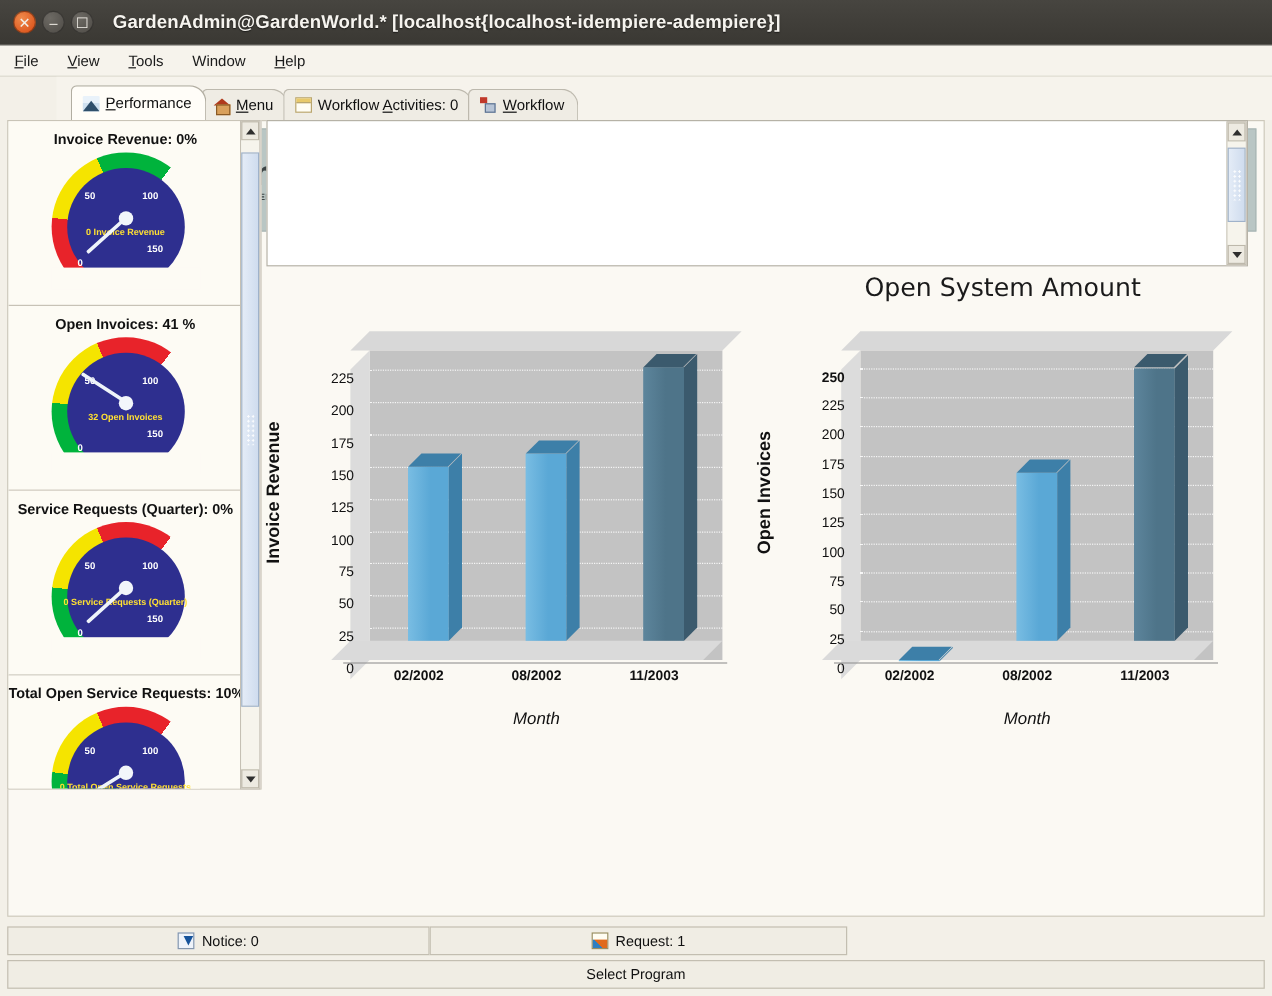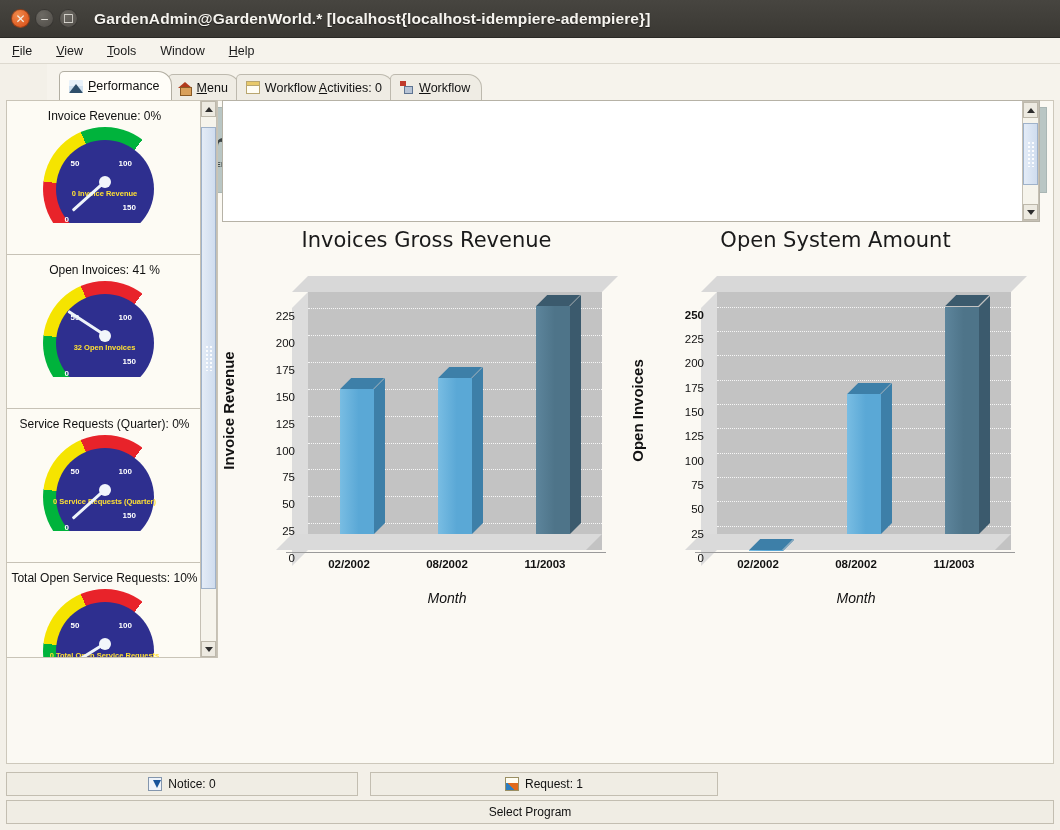--- a/index.html
+++ b/index.html
@@ -174,21 +174,21 @@
   }
   .gaugelist { position:absolute; left:0; top:0; width: 195px; }
   .gauge-card {
     width: 195px; height: 154px;
     border-bottom: 1px solid #c7c2b6;
     background: #fdfbf4;
     position: relative;
     padding-top: 8px;
   }
   .gauge-title {
-    text-align: center; font-size: 12px; font-weight: normal; color: #111;
+    text-align: center; font-size: 12px; font-weight: bold; color: #111;
     white-space: nowrap; overflow: hidden;
   }
   .dial {
     position: relative; width: 124px; height: 112px; margin: 4px auto 0;
   }
   .dial-arc {
     position:absolute; left:0; top:0; width:124px; height:124px;
     border-radius:50%;
   }
   .dial-face {
@@ -291,21 +291,21 @@
   .gridline {
     position:absolute; height:0; border-top:1px dotted #ffffff; opacity:.85;
   }
   .bar-face { position:absolute; }
   .bar-top  { position:absolute; }
   .bar-side { position:absolute; }
 
   
   .statusbar {
     position:absolute; left:6px; top:770px; width:1048px; height:28px;
-    display:flex; align-items:center; gap:12px;
+    display:flex; align-items:center; gap:0;
   }
   .status-cell {
     height:24px; display:flex; align-items:center; justify-content:center;
     gap:6px; font-size:12px; color:#111;
     background:#f0ede4; border:1px solid #c3beb1;
   }
   .status-notice { width:352px; }
   .status-request { width:348px; }
   .status-mem { width:336px; background:#e8eef7; border-color:#c3c8d2; }
   .mini-icon { width:14px; height:14px; position:relative; flex:none; }
@@ -470,21 +470,20 @@
           <div class="sb-grip"></div>
         </div>
       </div>
       <div class="sb-btn">
           <div class="sb-arrow sb-dn"></div>
         </div>
     </div>
 
     <div class="chartwrap">
       <div class="chart" id="chart-0">
-          <div class="chart-title">Invoices Gross Revenue</div>
           <div class="plotbox">
             <div class="panel-back" style="left: 86px; top: 30px; width: 294px; height: 258px; background: rgb(195, 195, 195);"></div>
             <div class="panel-side" style="left: 70px; top: 14px; width: 310px; height: 16px; background: rgb(216, 216, 216); transform: skewX(-45deg); transform-origin: left bottom;"></div>
             <div class="panel-side" style="left: 70px; top: 30px; width: 16px; height: 258px; background: rgb(220, 220, 220); transform: skewY(-45deg); transform-origin: right top;"></div>
             <div class="panel-floor" style="left: 70px; top: 272px; width: 310px; height: 16px; background: rgb(218, 218, 218); transform: skewX(-45deg); transform-origin: right top;"></div>
             <div class="ytick" style="right: 336px; top: 296px; width: 46px;">0</div>
             <div class="gridline" style="left: 86px; top: 261.125px; width: 294px;"></div>
             <div class="ytick" style="right: 336px; top: 269.125px; width: 46px;">25</div>
             <div class="gridline" style="left: 86px; top: 234.25px; width: 294px;"></div>
             <div class="ytick" style="right: 336px; top: 242.25px; width: 46px;">50</div>

